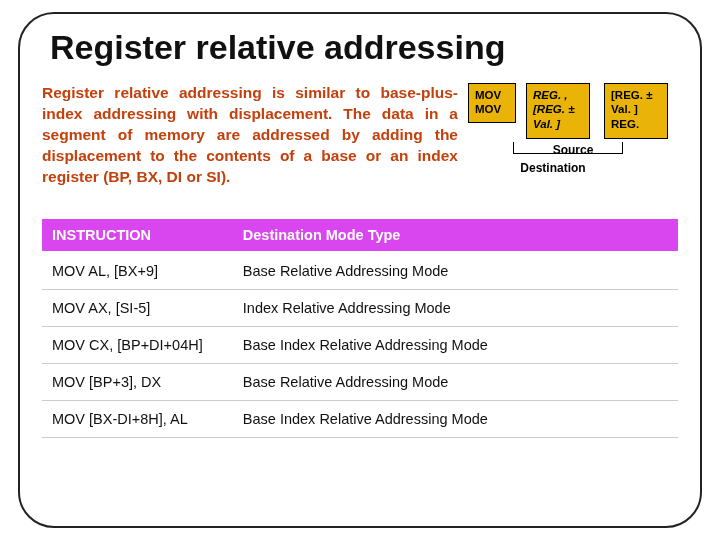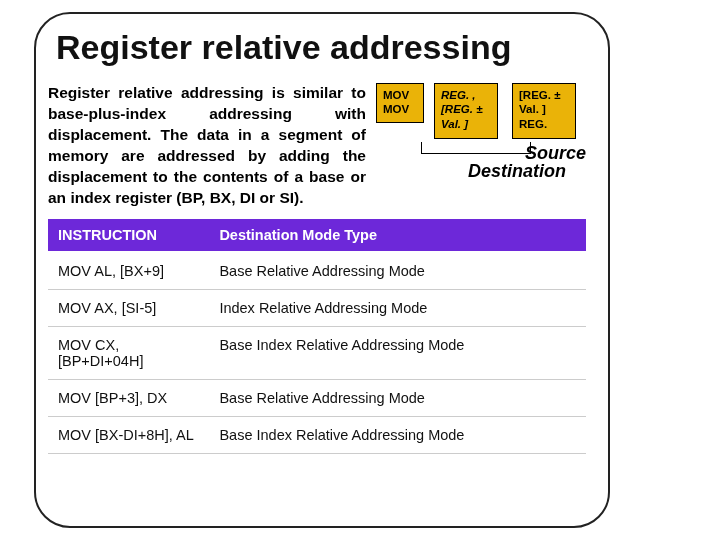--- a/index.html
+++ b/index.html
@@ -1,38 +1,37 @@
 <!DOCTYPE html>
 <html><head>
 <meta charset="utf-8">
 <style>
   * { box-sizing: border-box; margin: 0; padding: 0; }
   html, body { width: 720px; height: 540px; background: #fff; font-family: Arial, Helvetica, sans-serif; }
   .slide {
     position: absolute;
-    left: 18px; top: 12px; width: 576px; height: 516px;
+    left: 18px; top: 12px; width: 684px; height: 516px;
     border: 2px solid #222;
     border-radius: 36px;
-    padding: 14px 22px 10px 12px;
+    padding: 14px 22px 10px 22px;
     overflow: hidden;
-    margin-left: 16px;
   }
   .title {
     font-size: 34px;
     font-weight: bold;
     color: #111;
     text-align: left;
     margin: 0 0 16px 8px;
   }
   .toprow { display: flex; gap: 10px; }
   .desc {
     flex: 1 1 auto;
     font-size: 15.5px;
     line-height: 1.35;
-    color: #000000;
+    color: #c2410c;
     text-align: justify;
     font-weight: bold;
   }
   .diagram {
     flex: 0 0 210px;
     position: relative;
     height: 130px;
   }
   .box {
     position: absolute;
@@ -41,44 +40,43 @@
     font-size: 11.5px;
     font-weight: bold;
     padding: 4px 6px;
     line-height: 1.25;
   }
   .box.a { left: 0; top: 0; width: 48px; height: 40px; }
   .box.b { left: 58px; top: 0; width: 64px; height: 56px; font-style: italic; }
   .box.c { left: 136px; top: 0; width: 64px; height: 56px; }
   .srcdest {
     position: absolute;
-    font-size: 18px;
+    font-size: 12px;
     font-weight: bold;
-    text-align: right;
+    text-align: center;
     width: 100%;
-    font-style: italic;
   }
   .line-src {
     position: absolute;
     left: 45px; top: 70px; width: 110px; height: 0;
     border-top: 1.5px solid #000;
   }
   .line-src::before, .line-src::after {
     content: ""; position: absolute; top: -1px; height: 12px; border-left: 1.5px solid #000;
   }
   .line-src::before { left: 0; top: -12px; }
   .line-src::after { right: 0; top: -12px; }
   .tbl {
     width: 100%;
     margin-top: 6px;
     border-collapse: collapse;
     font-size: 14.5px;
   }
   .tbl th {
-    background: #6d28d9;
+    background: #d946ef;
     color: #fff;
     text-align: left;
     font-weight: bold;
     padding: 8px 10px;
     border-bottom: 2px solid #fff;
   }
   .tbl td {
     padding: 10px 10px;
     font-weight: normal;
     color: #111;

